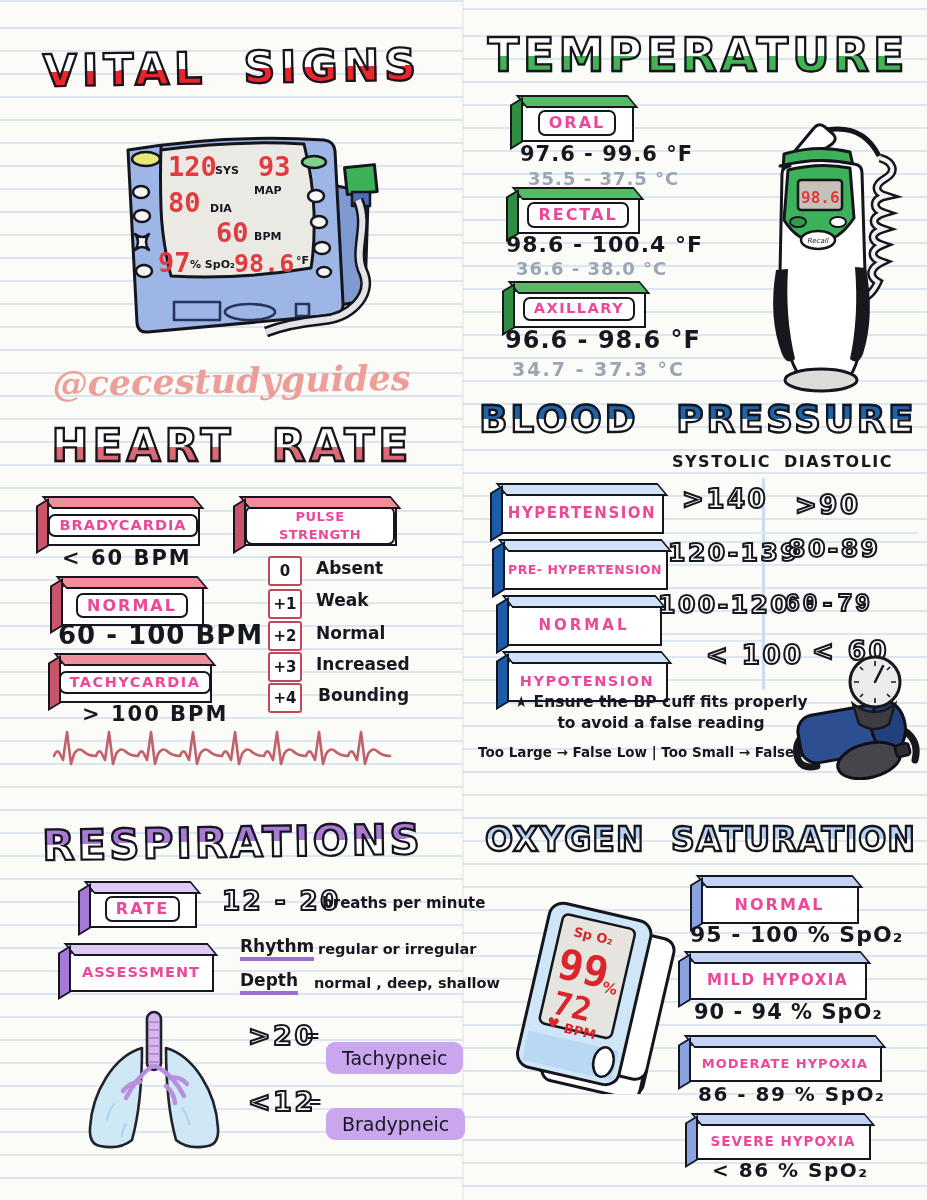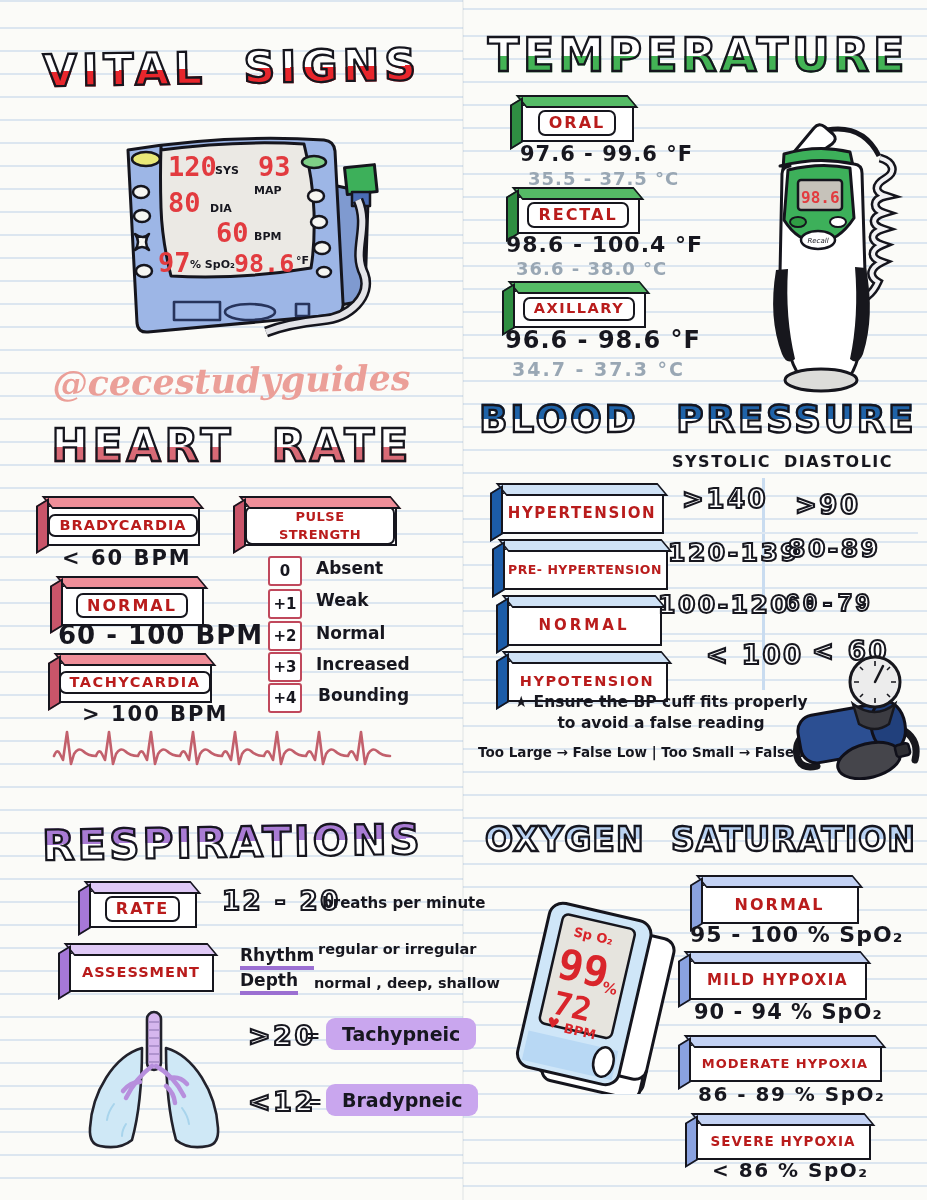--- a/index.html
+++ b/index.html
@@ -23,36 +23,36 @@
   @supports (-webkit-text-stroke:1px #000){
     .bubble{color:#fff;-webkit-text-stroke:2.1px #17171f;letter-spacing:2.5px;}
   }
 
   .hand{position:absolute;font-weight:700;color:#17171f;white-space:nowrap;}
   .wrap{white-space:normal;text-align:center;}
   .gray{color:#99a7b4;}
 
   .box3d{position:absolute;background:#fff;border:2.4px solid #16161e;
          display:flex;align-items:center;justify-content:center;
-         font-weight:700;color:#b91c1c;text-align:center;}
+         font-weight:700;color:#ec4899;text-align:center;}
   .box3d::before{content:"";position:absolute;left:-1px;top:-11.5px;width:calc(100% - 2px);height:9px;
          background:var(--top);border:2.4px solid #16161e;transform:skewX(40deg);}
   .box3d::after{content:"";position:absolute;left:-12px;top:-9px;width:9px;height:calc(100% + 7px);
          background:var(--side);border:2.4px solid #16161e;transform:skewY(-32deg);transform-origin:right center;}
   .red{--top:#ef8e99;--side:#c9556a;}
   .green{--top:#55bb66;--side:#2f8e42;}
   .blue{--top:#cfe2f6;--side:#1c5ca8;}
   .purple{--top:#dfc9f6;--side:#a678d8;}
   .sky{--top:#c3d2f4;--side:#8aa2e0;}
   .inner{border:2.2px solid #16161e;border-radius:7px;padding:0 9px;line-height:1.35;}
 
   .psq{position:absolute;width:30px;height:26px;border:2.4px solid #c0485c;border-radius:3px;background:#fff;
        display:flex;align-items:center;justify-content:center;font-weight:700;font-size:15px;color:#17171f;}
-  .pill{position:absolute;background:#c9a6ee;border-radius:9px;padding:5px 16px;font-weight:700;
-        font-size:19px;color:#17171f;white-space:nowrap;}
+  .pill{position:absolute;background:#c9a6ee;border-radius:9px;padding:5px 16px;font-weight:400;
+        font-size:19px;color:#17171f;white-space:nowrap;margin-top:24px;}
   .uterm{border-bottom:4px solid #9b6fd2;padding-bottom:1px;}
   .vline{position:absolute;background:#c9dcf0;}
   .hline{position:absolute;background:#dde7f1;height:2px;}
 </style>
 </head>
 <body>
 
 <div id="page">
   <div id="paper-left" class="paper"></div>
   <div id="paper-right" class="paper"></div>
@@ -146,21 +146,21 @@
 
   <div class="box3d purple" style="left:88px;top:890px;width:105px;height:34px;font-size:16px;letter-spacing:2px;">
       <span class="inner">RATE</span>
     </div>
   <div class="bubble" style="left:222px;top:886px;font-size:26px;">12 - 20</div>
   <div class="hand" style="left:322px;top:894px;font-size:15px;">breaths per minute</div>
 
   <div class="box3d purple" style="left:68px;top:952px;width:142px;height:36px;font-size:14.5px;letter-spacing:1px;">
       <span>ASSESSMENT</span>
     </div>
-  <div class="hand" style="left:240px;top:936px;font-size:17px;margin-top:9px;"><span class="uterm">Rhythm</span></div>
+  <div class="hand" style="left:240px;top:936px;font-size:17px;"><span class="uterm">Rhythm</span></div>
   <div class="hand" style="left:318px;top:941px;font-size:14.5px;">regular or irregular</div>
   <div class="hand" style="left:240px;top:970px;font-size:17px;"><span class="uterm">Depth</span></div>
   <div class="hand" style="left:314px;top:975px;font-size:14.5px;">normal , deep, shallow</div>
 
   <svg style="position:absolute;left:62px;top:1008px;" width="182" height="158" viewBox="0 0 182 158">
     <rect x="85" y="4" width="14" height="58" rx="7" fill="#d6b6ee" stroke="#22222c" stroke-width="2.6"></rect>
     <g stroke="#a488c4" stroke-width="1.6">
         <path d="M86,14 h12 M86,22 h12 M86,30 h12 M86,38 h12 M86,46 h12 M86,54 h12"></path>
       </g>
     <path d="M80,40 C52,48 30,84 28,120 q-1,16 10,18 q20,4 32,-6 q10,-36 10,-92 Z" fill="#cfe8f6" stroke="#22222c" stroke-width="2.6" stroke-linejoin="round"></path>

